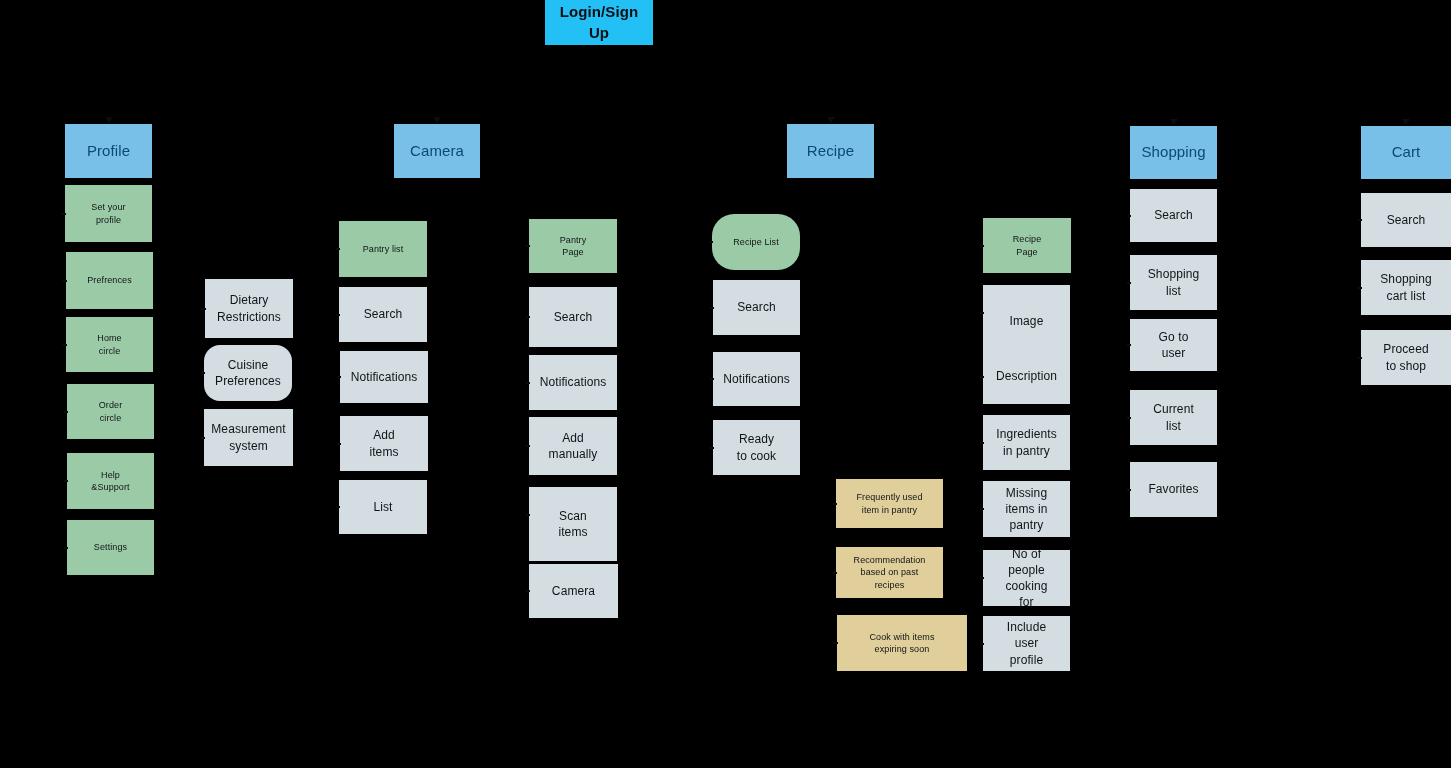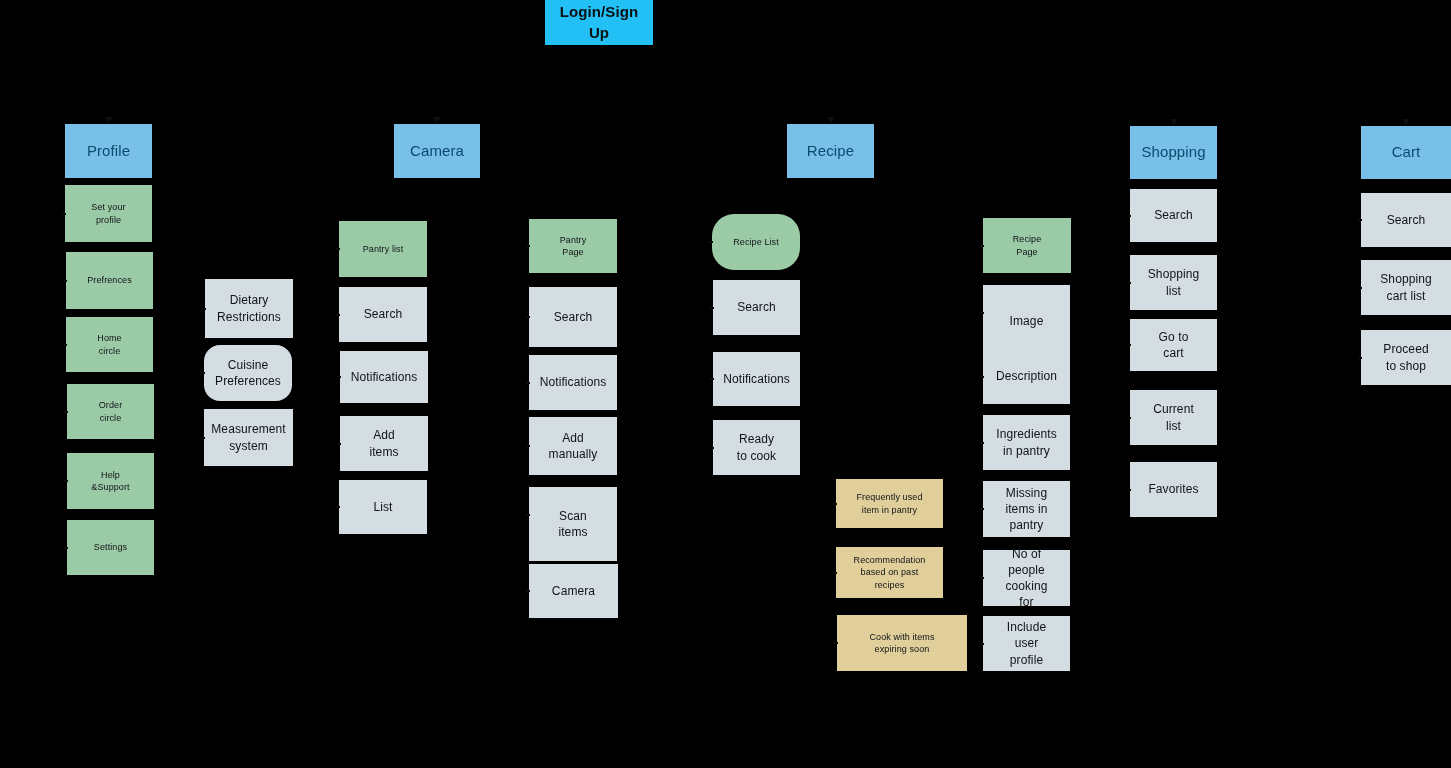--- a/index.html
+++ b/index.html
@@ -186,21 +186,21 @@
     <div class="node head" style="left: 1130px; top: 126px; width: 87px; height: 53px;">
       <span>Shopping</span>
     </div>
     <div class="node grey" style="left: 1130px; top: 189px; width: 87px; height: 53px;">
       <span>Search</span>
     </div>
     <div class="node grey" style="left: 1130px; top: 255px; width: 87px; height: 55px;">
       <span>Shopping list</span>
     </div>
     <div class="node grey" style="left: 1130px; top: 319px; width: 87px; height: 52px;">
-      <span>Go to cart</span>
+      <span>Go to user</span>
     </div>
     <div class="node grey" style="left: 1130px; top: 390px; width: 87px; height: 55px;">
       <span>Current list</span>
     </div>
     <div class="node grey" style="left: 1130px; top: 462px; width: 87px; height: 55px;">
       <span>Favorites</span>
     </div>
     <div class="node head" style="left: 1361px; top: 126px; width: 90px; height: 53px;">
       <span>Cart</span>
     </div>

